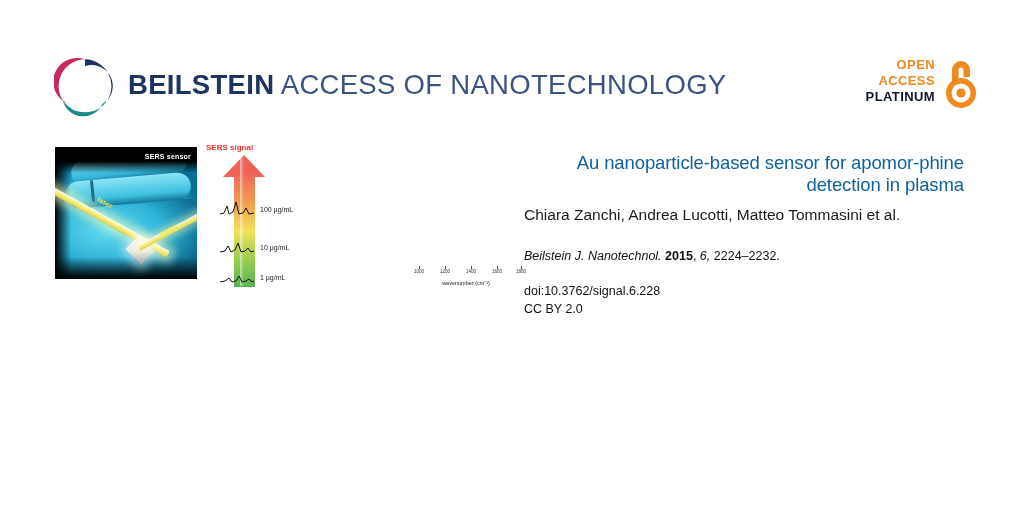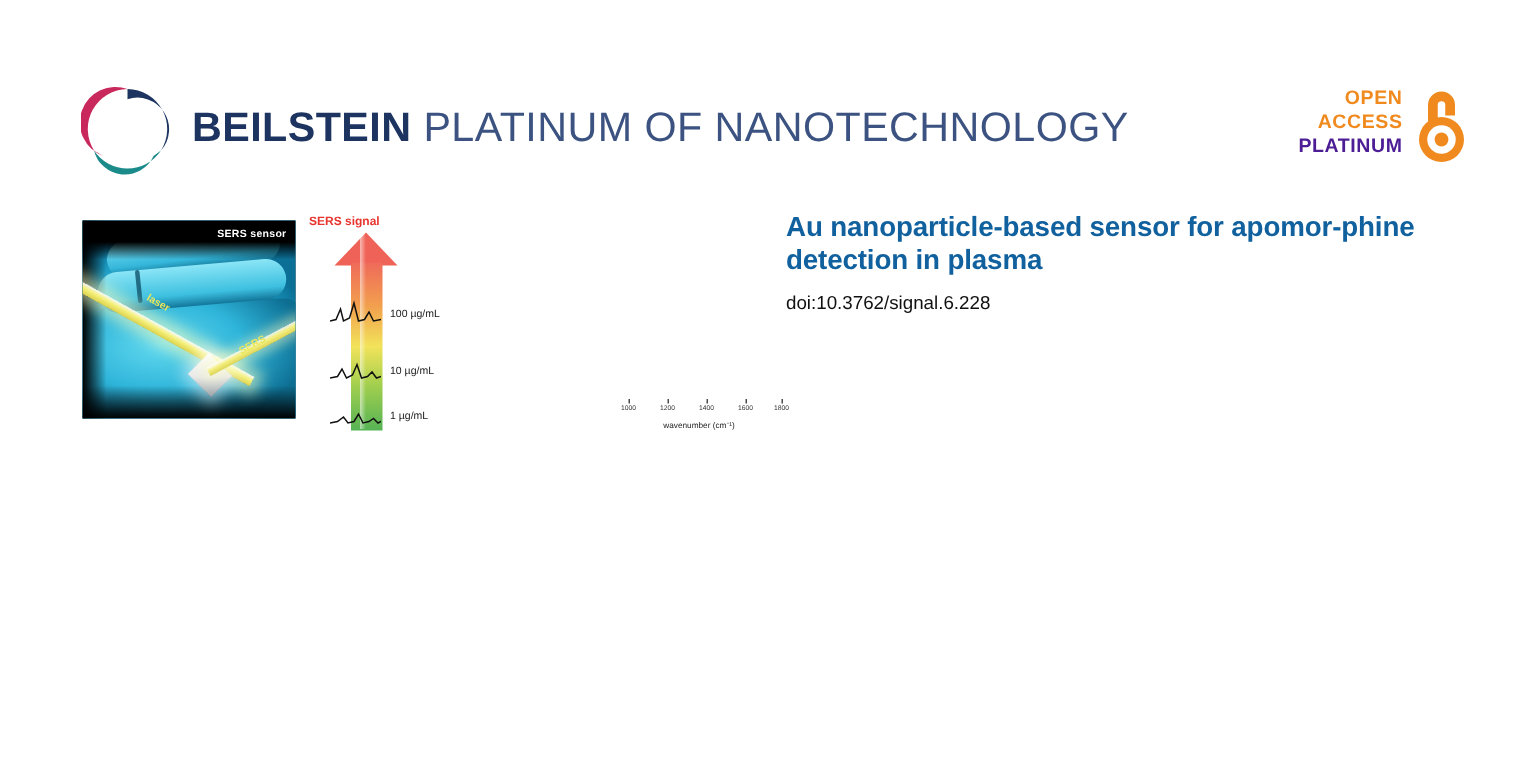--- a/index.html
+++ b/index.html
@@ -59,21 +59,21 @@
     text-align: right;
     line-height: 1.22;
   }
   #oa-text .oa-line {
     font-size: 13px;
     font-weight: bold;
     letter-spacing: 0.4px;
   }
   #oa-text .oa-open,
   #oa-text .oa-access { color: #f08a1e; }
-  #oa-text .oa-platinum { color: #4c1d95; }
+  #oa-text .oa-platinum { color: #0f172a; }
   #oa-lock-icon { width: 38px; height: 52px; flex: 0 0 auto; }
 
   
   #graphical-abstract {
     position: absolute;
     left: 50px; top: 140px;
     width: 440px; height: 152px;
   }
 
   
@@ -322,24 +322,25 @@
 
   
   #article-meta {
     position: absolute;
     left: 524px; top: 140px;
     width: 440px;
   }
   #article-title {
     color: #11619f;
     font-size: 18.5px;
-    font-weight: bold;
+    font-weight: normal;
     line-height: 1.2;
-    margin: 0 0 9px 0;
+    margin: 12px 0 9px 0;
     letter-spacing: -0.1px;
+    text-align: right;
   }
   #article-authors {
     color: #1a1a1a;
     font-size: 15.5px;
     line-height: 1.35;
     margin: 0 0 22px 0;
   }
   #article-citation {
     font-size: 12.5px;
     color: #111;
@@ -363,21 +364,21 @@
 
   <div id="brand-lockup">
     <svg id="beilstein-logo-mark" viewBox="0 0 100 100">
       <path d="M50 7 A43 43 0 0 1 86 73 A34 34 0 0 0 50 18 Z" fill="#1d3461"></path>
       <path d="M86 73 A43 43 0 0 1 14 73 A34 34 0 0 0 78 79 Z" fill="#1a8a8a"></path>
       <path d="M14 73 A43 43 0 0 1 50 7 A34 34 0 0 0 24 79 Z" fill="#c9285c"></path>
       <circle cx="50" cy="50" r="26" fill="#ffffff"></circle>
       <path d="M50 18 A32 32 0 0 1 80 40 A24 24 0 0 0 50 26 Z" fill="#1d3461" opacity="0"></path>
     </svg>
     <div id="wordmark">
-      <span class="wm-bold">BEILSTEIN</span><span class="wm-light"> PLATINUM OF NANOTECHNOLOGY</span>
+      <span class="wm-bold">BEILSTEIN</span><span class="wm-light"> ACCESS OF NANOTECHNOLOGY</span>
     </div>
   </div>
 
   <div id="open-access-badge">
     <div id="oa-text">
       <div class="oa-line oa-open">OPEN</div>
       <div class="oa-line oa-access">ACCESS</div>
       <div class="oa-line oa-platinum">PLATINUM</div>
     </div>
     <svg id="oa-lock-icon" viewBox="0 0 38 52">
@@ -443,14 +444,22 @@
       <div class="xlabel" style="left:64px;">1400</div>
       <div class="xlabel" style="left:90px;">1600</div>
       <div class="xlabel" style="left:114px;">1800</div>
     </div>
     <div id="spectra-axis-title">wavenumber (cm⁻¹)</div>
   </div>
 </section>
 
 <section id="article-meta">
   <h1 id="article-title">Au nanoparticle-based sensor for apomor-phine detection in plasma</h1>
+  <p id="article-authors">Chiara Zanchi, Andrea Lucotti, Matteo Tommasini et al.</p>
+  <p id="article-citation">
+    <span class="cit-journal">Beilstein J. Nanotechnol.</span>
+    <span class="cit-year">2015</span><span>,</span>
+    <span class="cit-volume">6,</span>
+    <span class="cit-pages">2224–2232.</span>
+  </p>
   <p id="article-doi">doi:10.3762/signal.6.228</p>
+  <p id="article-license">CC BY 2.0</p>
 </section>
 
 </body></html>

